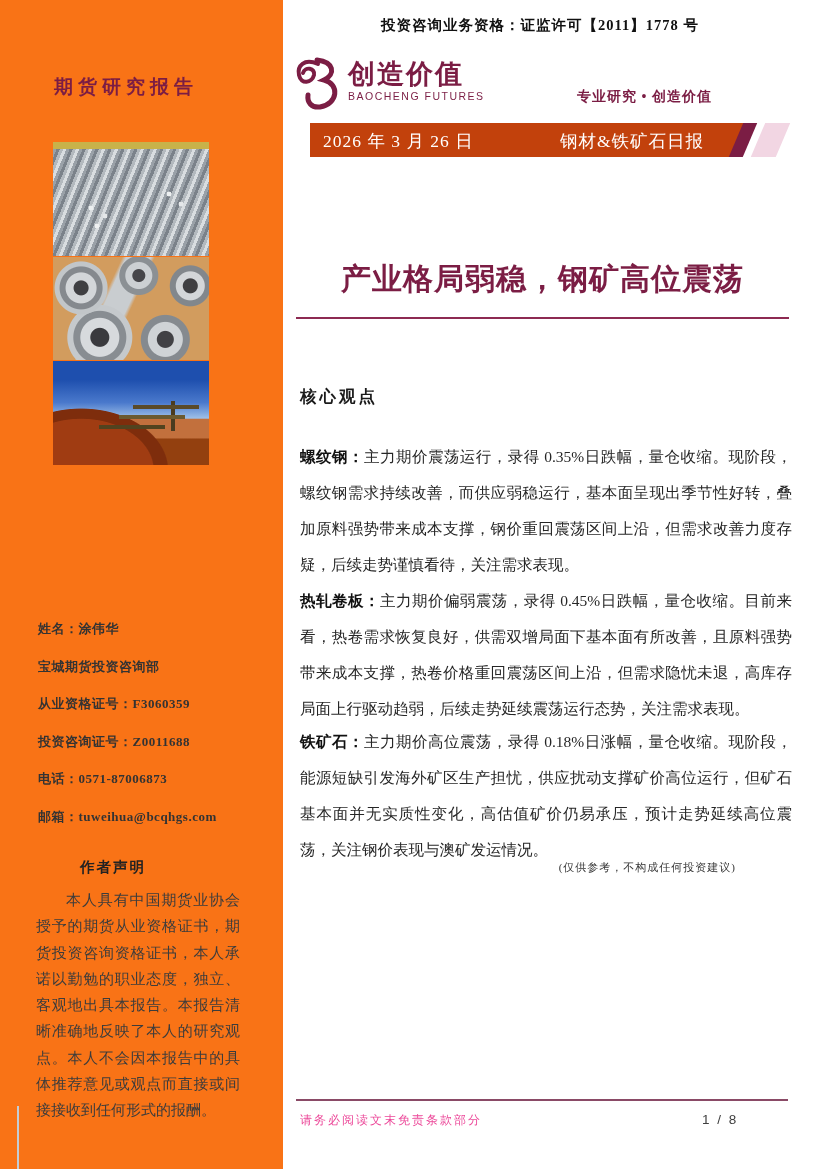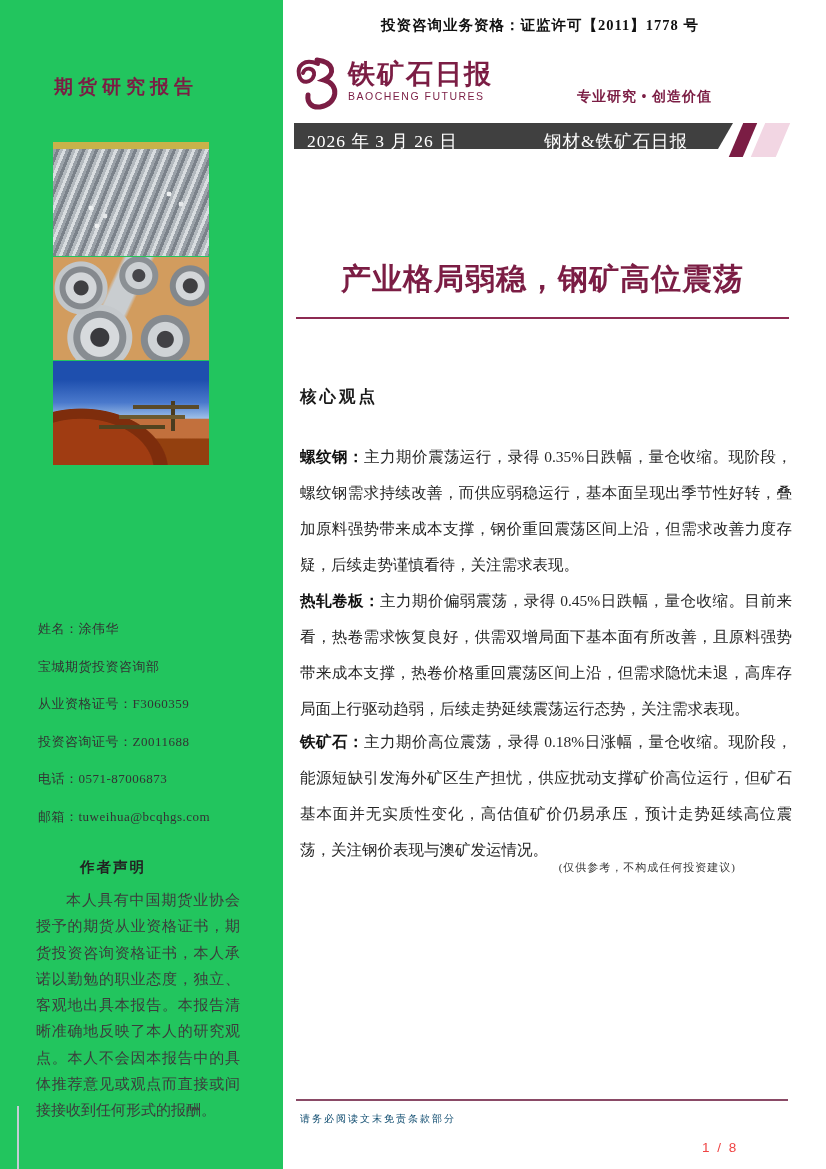--- a/index.html
+++ b/index.html
@@ -1,21 +1,21 @@
 <!DOCTYPE html>
 <html><head>
 <meta charset="utf-8">
 <style>
   * { margin:0; padding:0; box-sizing:border-box; }
   html,body { width:826px; height:1169px; }
   body { font-family:"Liberation Serif", serif; background:#ffffff; position:relative; }
   .page { position:relative; width:826px; height:1169px; background:#ffffff; overflow:hidden; }
 
   
-  .sidebar { position:absolute; left:0; top:0; width:283px; height:1169px; background:#22c55e; }
+  .sidebar { position:absolute; left:0; top:0; width:283px; height:1169px; background:#f97316; }
   .sidebar-title { position:absolute; left:54px; top:74px; font-size:19px; font-weight:bold;
                    letter-spacing:5px; color:#7b1d44; font-family:"Liberation Serif", serif; }
   .photo { position:absolute; left:53px; width:156px; overflow:hidden; }
   .photo-rebar { top:142px; height:114px; background-color:#a6acb2;
     background-image:
       linear-gradient(180deg,#c8b24a 0 7px, rgba(0,0,0,0) 7px),
       radial-gradient(circle 4px at 38px 66px,#eceff0 60%, rgba(0,0,0,0) 65%),
       radial-gradient(circle 4px at 52px 74px,#e4e7e9 60%, rgba(0,0,0,0) 65%),
       radial-gradient(circle 4px at 44px 84px,#eff1f2 60%, rgba(0,0,0,0) 65%),
       radial-gradient(circle 4px at 116px 52px,#eceff0 60%, rgba(0,0,0,0) 65%),
@@ -30,40 +30,40 @@
       radial-gradient(circle at 72% 80%,#414145 0 8px,#cfd3d6 9px 17px,#858a8f 18px 24px,rgba(0,0,0,0) 25px),
       linear-gradient(115deg, rgba(0,0,0,0) 0 34%, #c9cdd0 36% 48%, rgba(0,0,0,0) 50%); }
   .photo-ore { top:361px; height:104px;
     background:
       radial-gradient(ellipse 120px 85px at 18% 105%,#a03c12 0 60%,#7e2d0c 61% 72%,rgba(0,0,0,0) 73%),
       linear-gradient(180deg,#1e4fae 0 18%,#4a79cc 40%,#9dbfe8 55%,#c2703d 56% 74%,#93400f 75% 100%); }
   .photo-ore::after { content:""; position:absolute; right:10px; top:44px; width:66px; height:4px;
       background:#5a4a28; box-shadow:-14px 10px 0 0 #6b5a30, -34px 20px 0 0 #52431f; }
   .photo-ore::before { content:""; position:absolute; right:34px; top:40px; width:4px; height:30px; background:#4a3c20; }
 
-  .author-info { position:absolute; left:38px; top:620px; width:220px; font-size:13px; color:#333; }
+  .author-info { position:absolute; left:38px; top:620px; width:220px; font-size:13px; color:#333;font-weight:bold; }
   .author-info .line { margin-bottom:19.5px; letter-spacing:0.5px; }
   .declaration { position:absolute; left:36px; top:858px; width:204px; }
   .declaration-heading { font-size:14.5px; font-weight:bold; color:#222; letter-spacing:2px;margin-left:44px; }
   .declaration-body { margin-top:10px; font-size:15px; line-height:26.3px; text-align:justify;
                       text-indent:2em; color:#3c3c3c; }
   .left-edge-line { position:absolute; left:17px; top:1106px; width:2px; height:63px; background:#c4cdd4; }
 
   
   .qualification { position:absolute; left:290px; top:16px; width:500px; text-align:center;
                    font-size:14.5px; font-weight:bold; color:#111; letter-spacing:1px; }
   .logo { position:absolute; left:294px; top:56px; display:flex; align-items:flex-start; }
   .logo-texts { margin-left:4px; color:#7b1d44; }
   .logo-cn { font-size:27px; font-weight:bold; letter-spacing:2px; font-family:"Liberation Serif", serif; }
   .logo-en { font-size:10.5px; letter-spacing:1.5px; font-family:"Liberation Sans", sans-serif; margin-top:-2px; }
   .tagline { position:absolute; left:577px; top:88px; font-size:14px; font-weight:bold;
              color:#7b1d44; letter-spacing:1px; }
 
   .banner { position:absolute; left:294px; top:123px; width:510px; height:34px; }
-  .banner-solid { position:absolute; left:0; top:0; width:439px; height:26px; background:#404040;
+  .banner-solid { position:absolute; left:16px; top:0; width:439px; height:34px; background:#c2410c;
                   clip-path:polygon(0 0,100% 0,calc(100% - 15px) 100%,0 100%); color:#fff; }
   .banner-date { position:absolute; left:13px; top:6px; font-size:17.5px; letter-spacing:1px; }
   .banner-type { position:absolute; left:250px; top:6px; font-size:17.5px; letter-spacing:1px; }
   .stripe { position:absolute; top:0; height:34px; transform:skewX(-23deg); }
   .stripe-maroon { left:442px; width:14px; background:#7b1d44; }
   .stripe-pink { left:464px; width:25px; background:#f2d6e3; }
 
   .report-title { position:absolute; left:294px; top:259px; width:497px; text-align:center;
                   font-size:30px; font-weight:bold; color:#7b1d44; letter-spacing:1px;
                   font-family:"Liberation Sans", sans-serif; }
@@ -73,22 +73,22 @@
 
   .views { position:absolute; left:300px; width:492px; font-size:15.5px; line-height:36px;
            text-align:justify; color:#262626; }
   .views strong { font-family:"Liberation Sans", sans-serif; font-weight:bold; color:#111; }
   .views-1 { top:439px; } .views-2 { top:583px; } .views-3 { top:724px; }
 
   .inline-disclaimer { position:absolute; left:294px; top:860px; width:442px; text-align:right;
                        font-size:11px; color:#333; letter-spacing:1px; }
 
   .footer-rule { position:absolute; left:296px; top:1099px; width:492px; height:2px; background:#8a4a66; }
-  .footer-note { position:absolute; left:300px; top:1112px; font-size:10px; color:#0c4a6e; letter-spacing:2px; }
-  .page-number { position:absolute; left:702px; top:1140px; font-size:13.5px; color:#ef4444; letter-spacing:2px;
+  .footer-note { position:absolute; left:300px; top:1112px; font-size:12px; color:#ec4899; letter-spacing:2px; }
+  .page-number { position:absolute; left:702px; top:1112px; font-size:13.5px; color:#404040; letter-spacing:2px;
                  font-family:"Liberation Sans", sans-serif; }
 </style>
 </head>
 <body>
 
 <div class="page">
 
   <aside class="sidebar">
     <div class="sidebar-title">期货研究报告</div>
     <div class="photo photo-rebar"></div>
@@ -114,21 +114,21 @@
   <div class="qualification">投资咨询业务资格：证监许可【2011】1778 号</div>
 
   <div class="logo">
     <span>
       <svg width="50" height="56" viewBox="0 0 50 56">
         <path d="M24 8 C10 2 3 10 5 19 C7 29 18 27 20 19 C21.5 12 11 10 9 17" fill="none" stroke="#7b1d44" stroke-width="4" stroke-linecap="round"></path>
         <path d="M23 4 C40 6 42 18 30 24 C46 28 44 48 26 51 C17 52 13 46 14 39" fill="none" stroke="#7b1d44" stroke-width="5" stroke-linecap="round"></path>
       </svg>
     </span>
     <span class="logo-texts">
-      <div class="logo-cn">铁矿石日报</div>
+      <div class="logo-cn">创造价值</div>
       <div class="logo-en">BAOCHENG FUTURES</div>
     </span>
   </div>
 
   <div class="tagline">专业研究 • 创造价值</div>
 
   <div class="banner">
     <div class="banner-solid">
       <span class="banner-date">2026 年 3 月 26 日</span>
       <span class="banner-type">钢材&amp;铁矿石日报</span>

